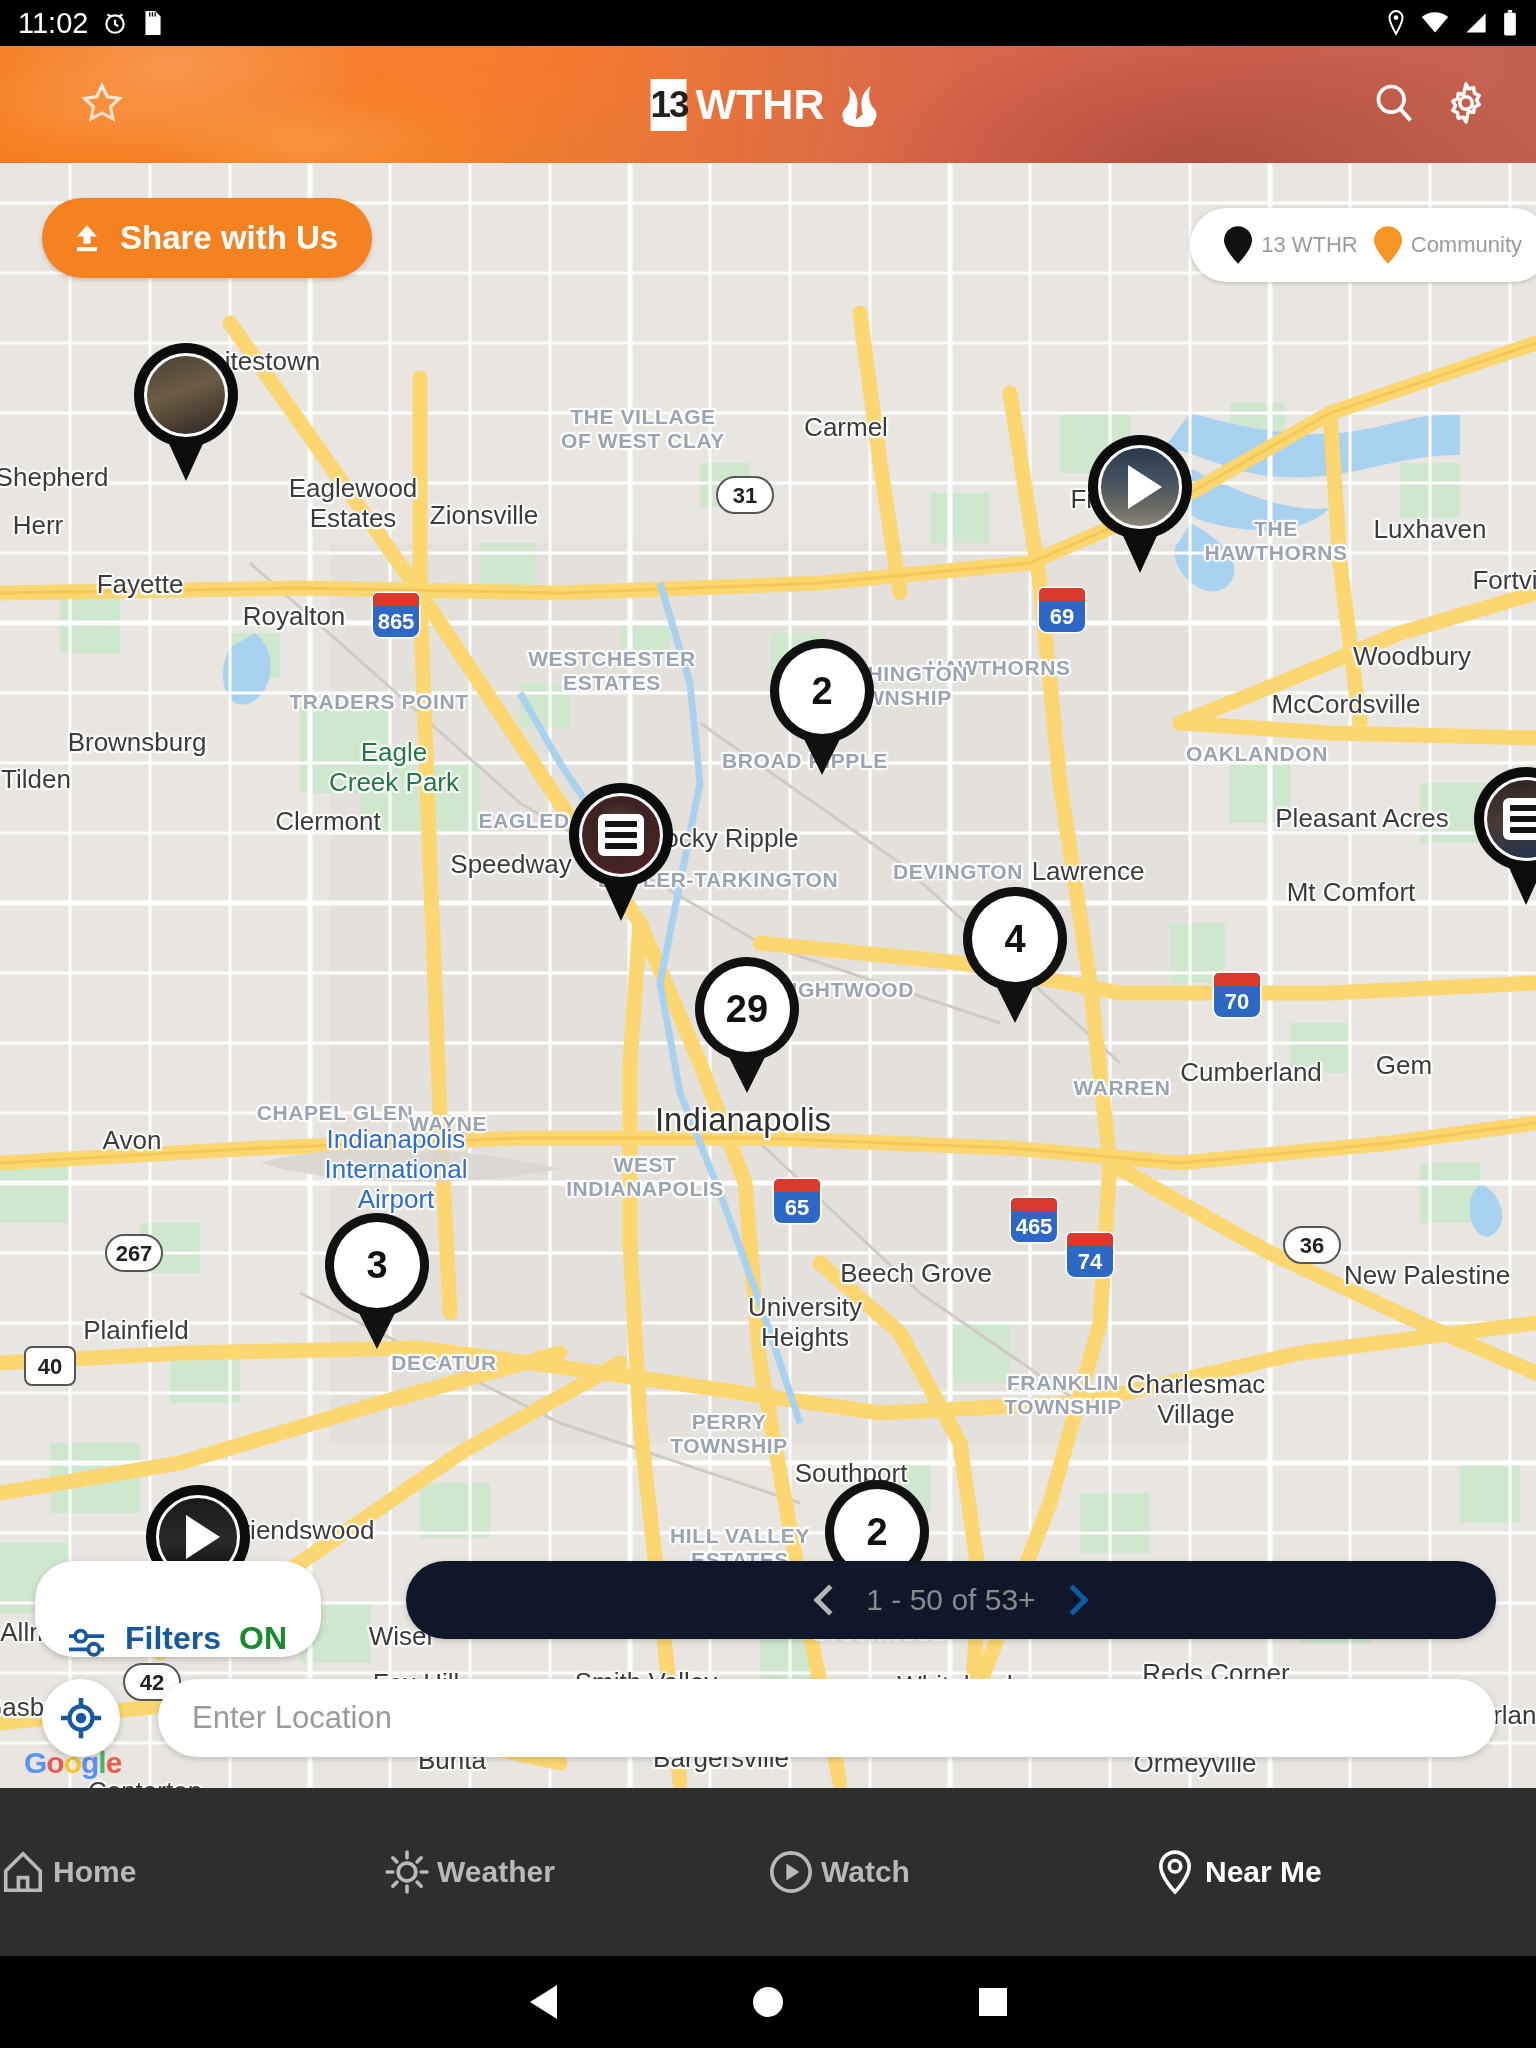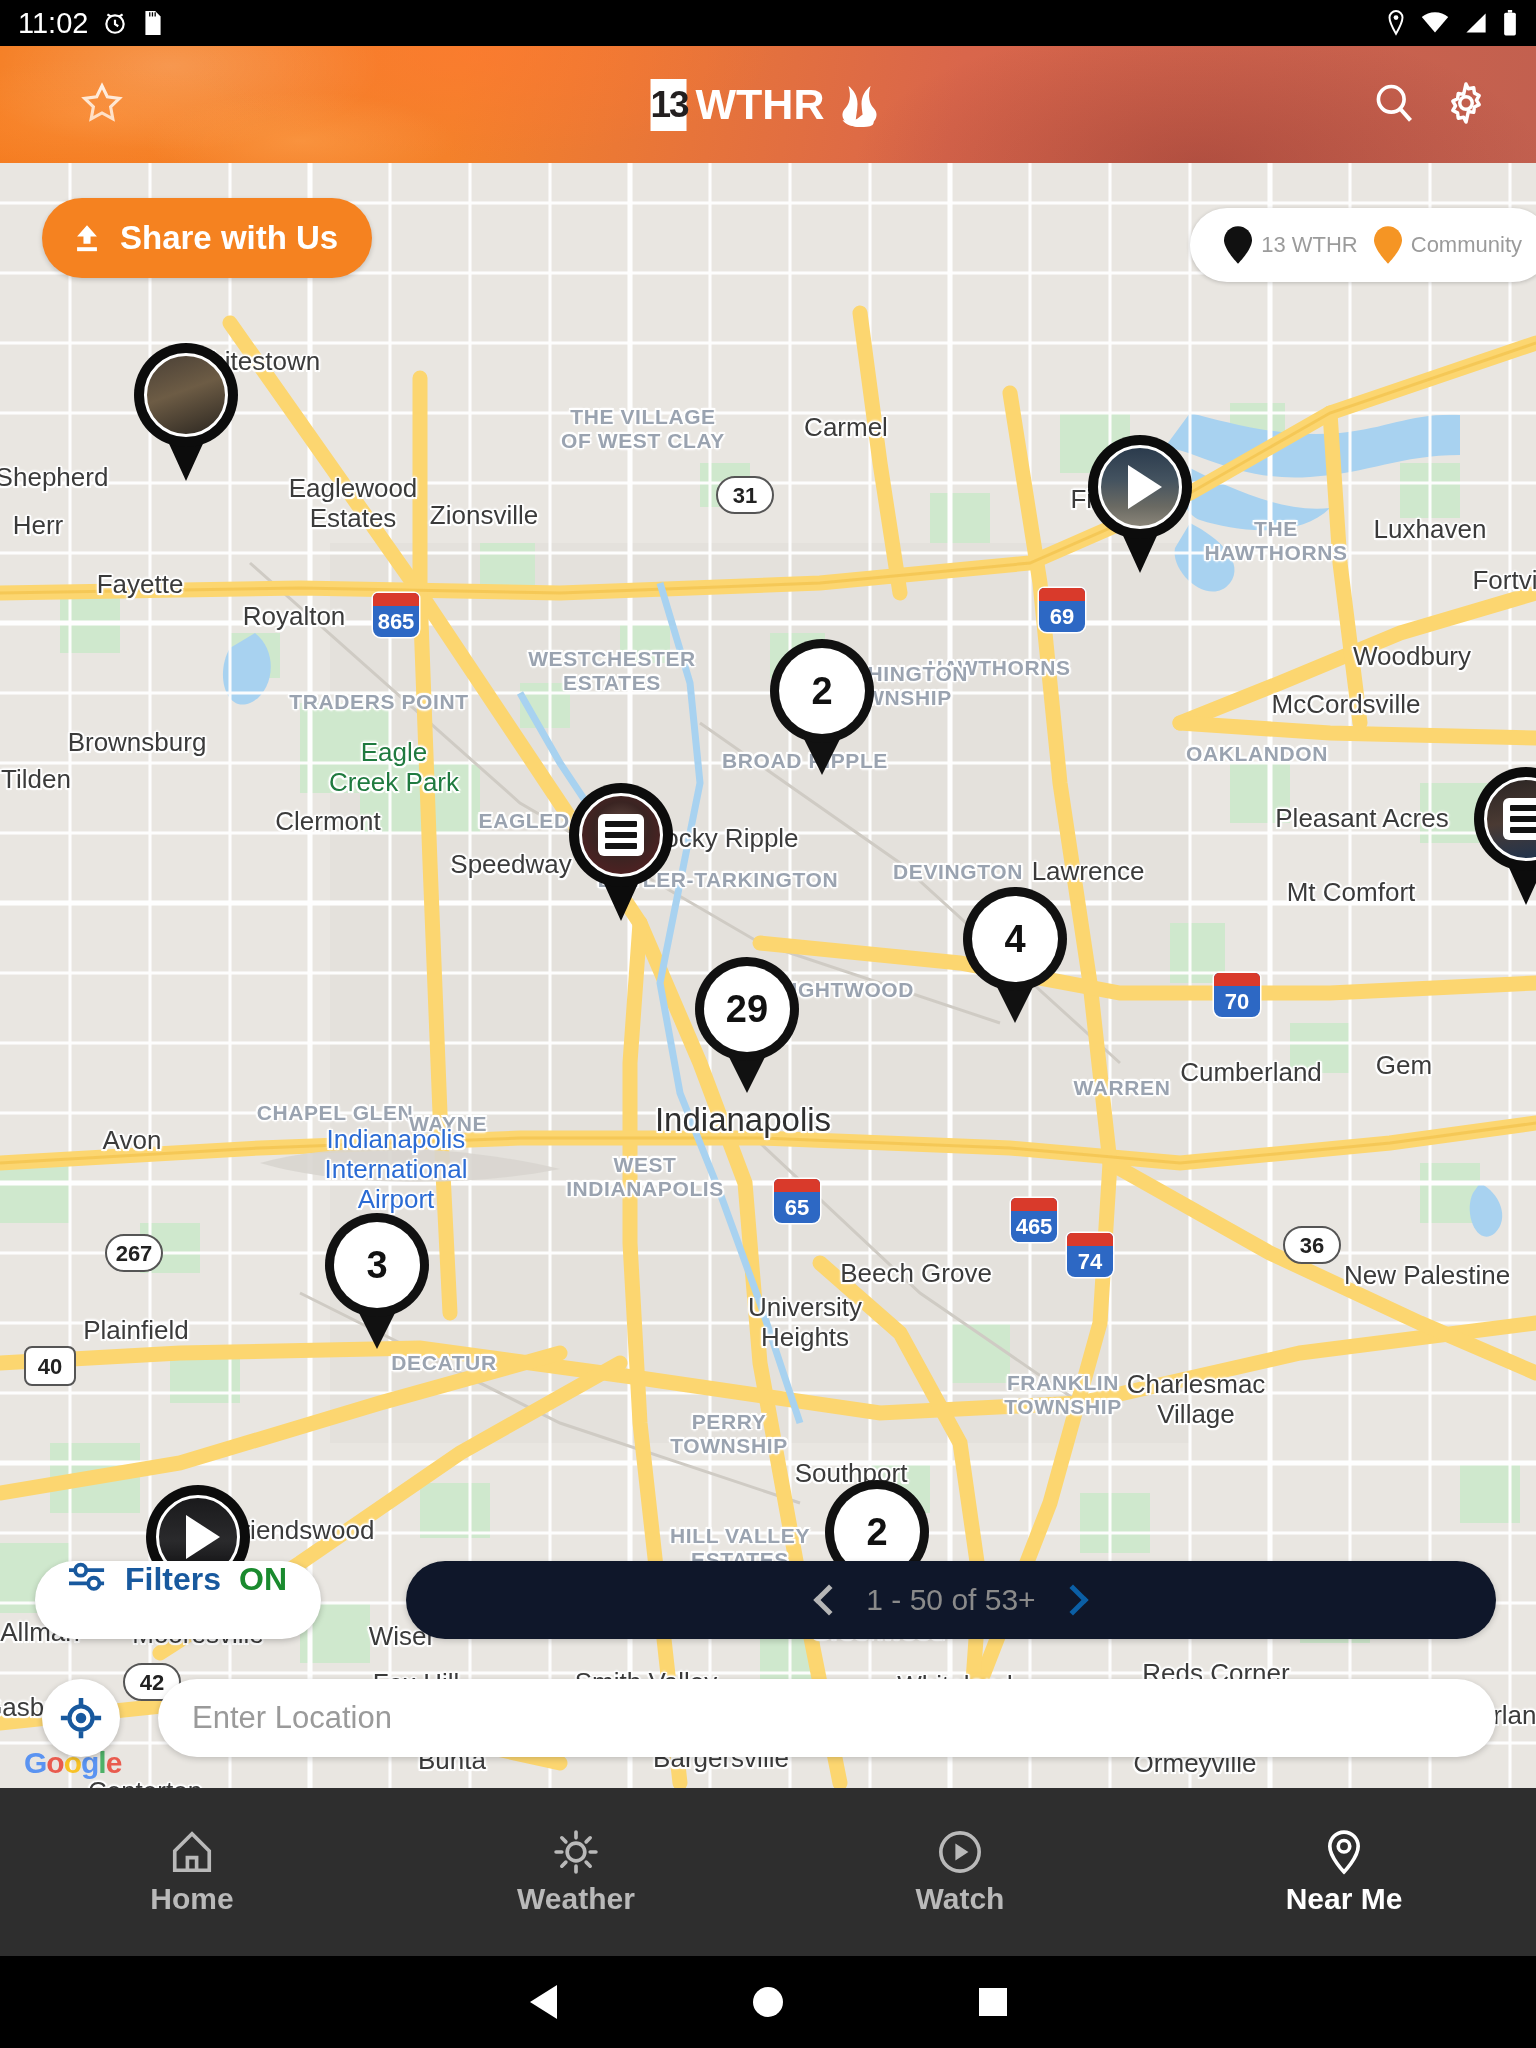--- a/index.html
+++ b/index.html
@@ -176,23 +176,23 @@
     position: absolute; right: -14px; top: 208px; height: 74px;
     background: #fff; border-radius: 37px;
     display: flex; align-items: center; gap: 16px; padding: 0 28px 0 34px;
     box-shadow: 0 1px 4px rgba(0,0,0,.2);
   }
   .legend-item { display: flex; align-items: center; gap: 9px; }
   .legend-item span { font-size: 22px; color: #9b9b9b; }
   .lpin { width: 28px; height: 38px; }
 
   .filters-btn {
-    position: absolute; left: 35px; top: 1561px; height: 78px;
+    position: absolute; left: 35px; top: 1561px; height: 96px;
     background: #fff; border-radius: 39px;
-    display: flex; align-items: flex-start; gap: 18px; padding: 0 34px;
+    display: flex; align-items: flex-end; gap: 18px; padding: 0 34px;
     box-shadow: 0 2px 6px rgba(0,0,0,.22); cursor: pointer;
   }
   .filters-btn .lbl { font-size: 32px; font-weight: bold; color: #18599e; }
   .filters-btn .on  { font-size: 32px; font-weight: bold; color: #1a8a2e; }
 
   .pager {
     position: absolute; left: 406px; top: 1561px; width: 1090px; height: 78px;
     background: #0f172a; border-radius: 39px;
     display: flex; align-items: center; justify-content: center; gap: 26px;
     box-shadow: 0 2px 6px rgba(0,0,0,.18);
@@ -225,21 +225,21 @@
   .gwatermark .b1{color:#4285F4}.gwatermark .r1{color:#EA4335}
   .gwatermark .y1{color:#FBBC05}.gwatermark .b2{color:#4285F4}
   .gwatermark .g1{color:#34A853}.gwatermark .r2{color:#EA4335}
 
   
   .tabbar {
     position: absolute; left: 0; top: 1788px; width: 1536px; height: 168px;
     background: #2e2e2e; display: flex;
   }
   .tab {
-    flex: 1; display: flex; flex-direction: column; align-items: center; justify-content: center;
+    flex: 1; display: flex; flex-direction: row; align-items: center; justify-content: flex-start;
     gap: 7px; cursor: pointer;
   }
   .tab .tlabel { font-size: 30px; font-weight: bold; color: #b9b9b9; font-family: "Liberation Sans", sans-serif; }
   .tab.active .tlabel { color: #fff; }
 
   
   .navbar {
     position: absolute; left: 0; top: 1956px; width: 1536px; height: 92px;
     background: #000; display: flex; align-items: center; justify-content: center; gap: 196px;
   }

